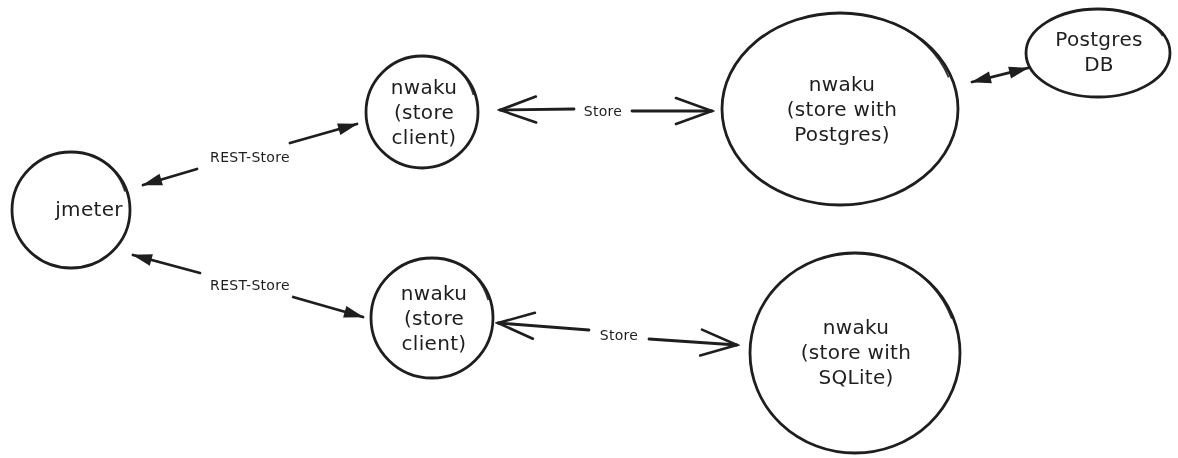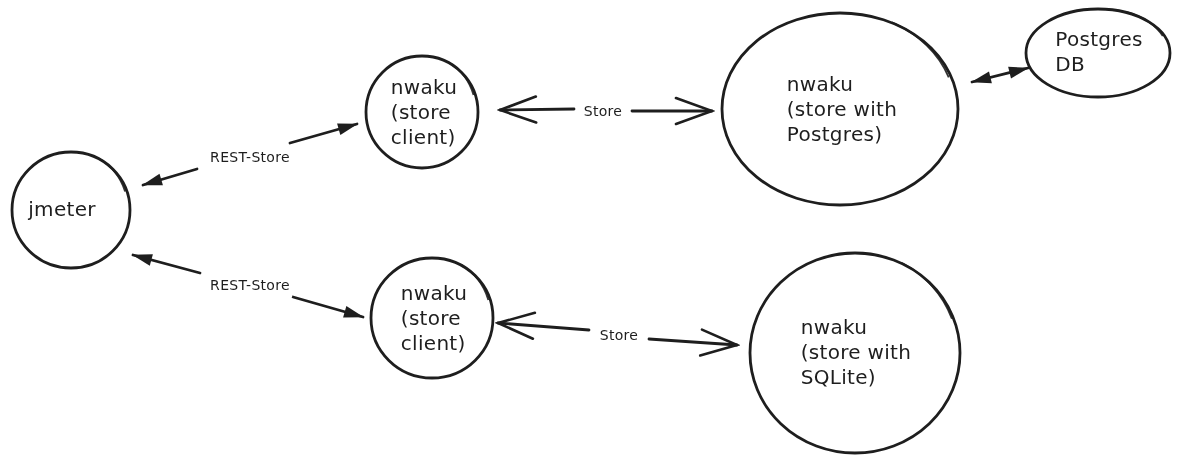--- a/index.html
+++ b/index.html
@@ -44,21 +44,21 @@
     stroke-linecap: round;
   }
   .marker-fill { fill: var(--stroke); }
   .marker-open { fill: none; stroke: var(--stroke); stroke-width: 2.6; stroke-linecap: round; }
 
   
   .label {
     position: absolute;
     transform: translate(-50%, -50%);
     color: var(--stroke);
-    text-align: left;
+    text-align: center;
     white-space: pre-line;
     font-size: 20px;
     line-height: 25px;
     letter-spacing: 0.3px;
   }
   .label.edge {
     font-size: 14px;
     line-height: 24px;
     background: var(--bg);
     padding: 0 2px;
@@ -127,21 +127,21 @@
       <path class="edge-line" d="M200 273 L133 255" marker-end="url(#mSolid)"></path>
       <path class="edge-line" d="M293 297 L363 317" marker-end="url(#mSolid)"></path>
     </g>
 
     <g>
       <path class="edge-line" d="M589 330 L498 323" marker-end="url(#mOpen)"></path>
       <path class="edge-line" d="M649 339 L737 345" marker-end="url(#mOpen)"></path>
     </g>
   </svg>
 
-  <div class="label" style="left:62px; top:209px">jmeter</div>
+  <div class="label" style="left:89px; top:209px">jmeter</div>
 
   <div class="label" style="left:424px; top:112px">nwaku
 (store
 client)</div>
 
   <div class="label" style="left:842px; top:109px">nwaku
 (store with
 Postgres)</div>
 
   <div class="label" style="left:1099px; top:52px">Postgres

